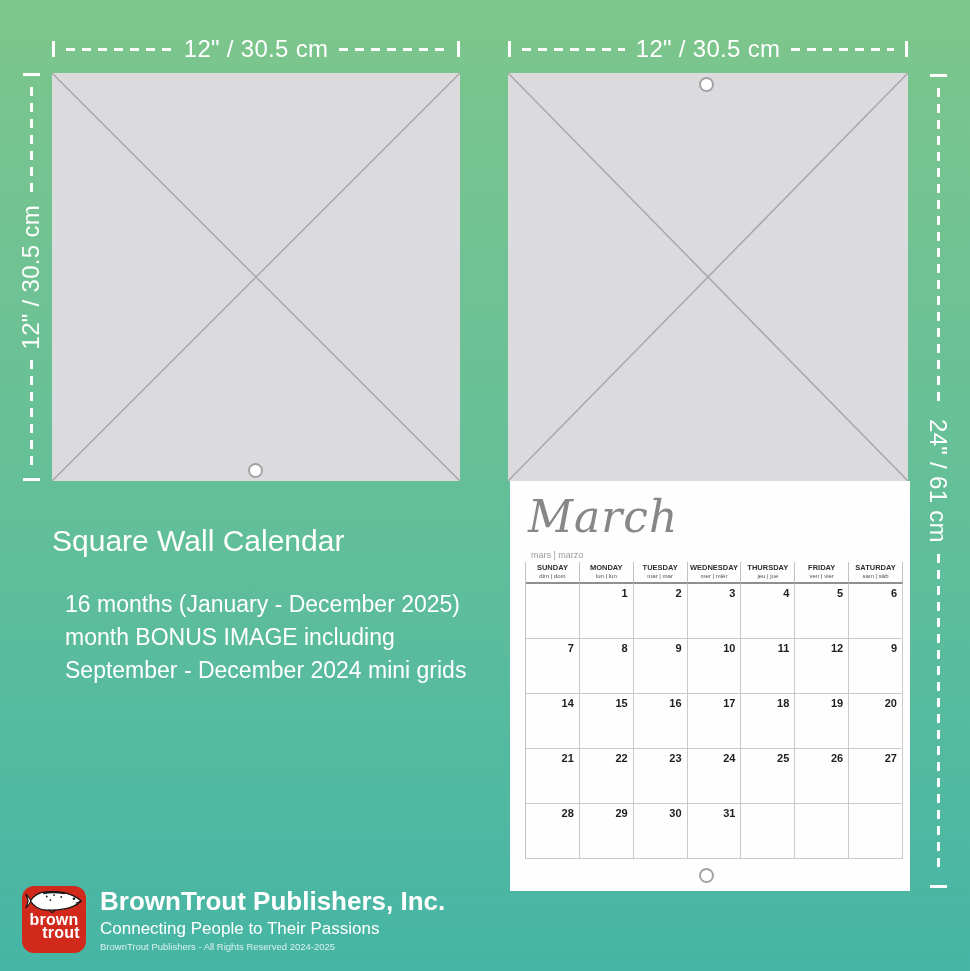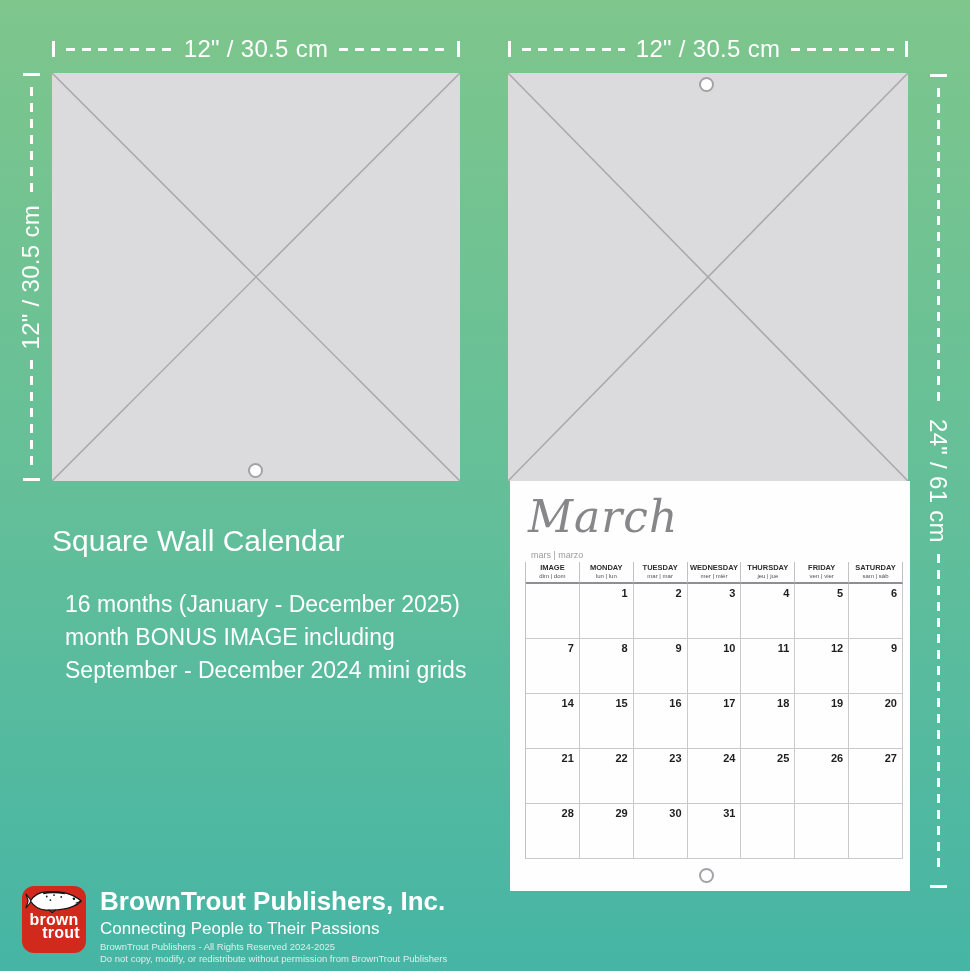--- a/index.html
+++ b/index.html
@@ -107,21 +107,21 @@
     </svg>
   </div>
   <div class="hole" style="left:699px; top:77px;"></div>
 
   <div class="page">
     <div class="month-title">March</div>
     <div class="month-sub">mars | marzo</div>
     <div class="cal">
       <div class="cal-head">
           <div class="cal-hcell">
-            <div class="dh-en">IMAGE</div>
+            <div class="dh-en">SUNDAY</div>
             <div class="dh-sub">dim | dom</div>
           </div>
           <div class="cal-hcell">
             <div class="dh-en">MONDAY</div>
             <div class="dh-sub">lun | lun</div>
           </div>
           <div class="cal-hcell">
             <div class="dh-en">TUESDAY</div>
             <div class="dh-sub">mar | mar</div>
           </div>
@@ -203,16 +203,15 @@
       <circle cx="28" cy="12" r="1" fill="#151515"></circle>
       <path d="M26 22.5 L30 26 L34 22.8" fill="none" stroke="#151515" stroke-width="1.2"></path>
     </svg>
     <div class="logo-word">brown</div>
     <div class="logo-word w2">trout</div>
   </div>
   <div class="footer-title">BrownTrout Publishers, Inc.</div>
   <div class="footer-tag">Connecting People to Their Passions</div>
   <div class="footer-small">
     <div>BrownTrout Publishers - All Rights Reserved 2024-2025</div>
-    <div>Do not copy, modify, or redistribute without permission from BrownTrout Publishers</div>
   </div>
 
 </div>
 
 </body></html>

